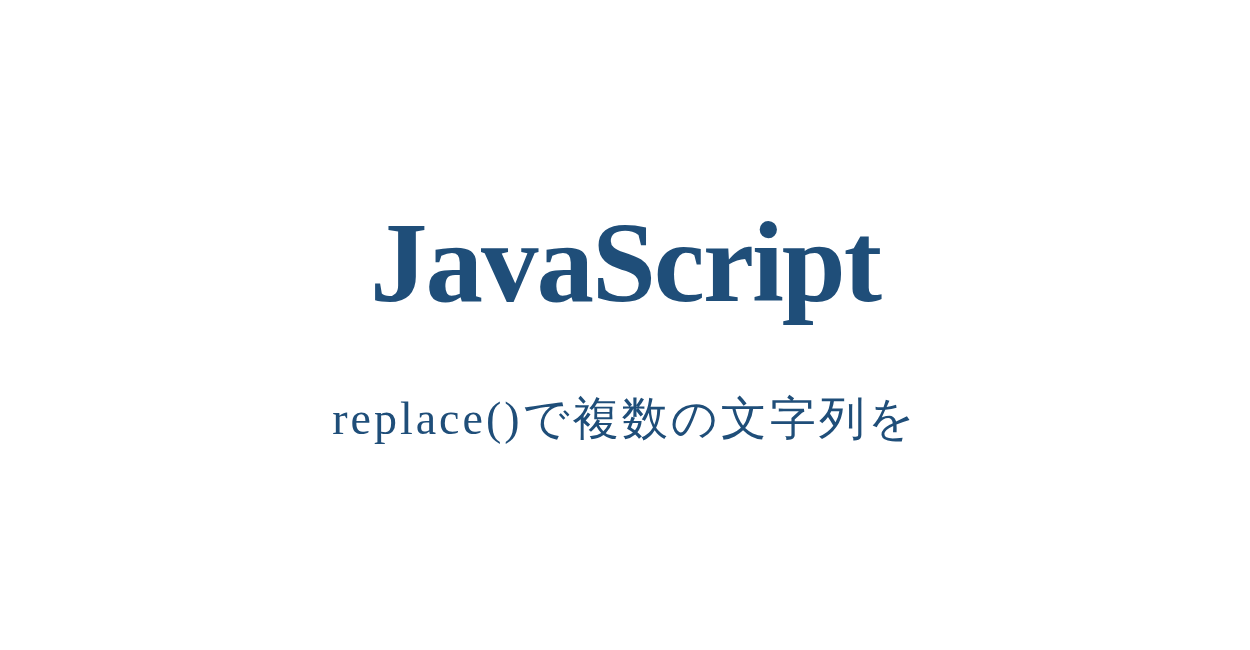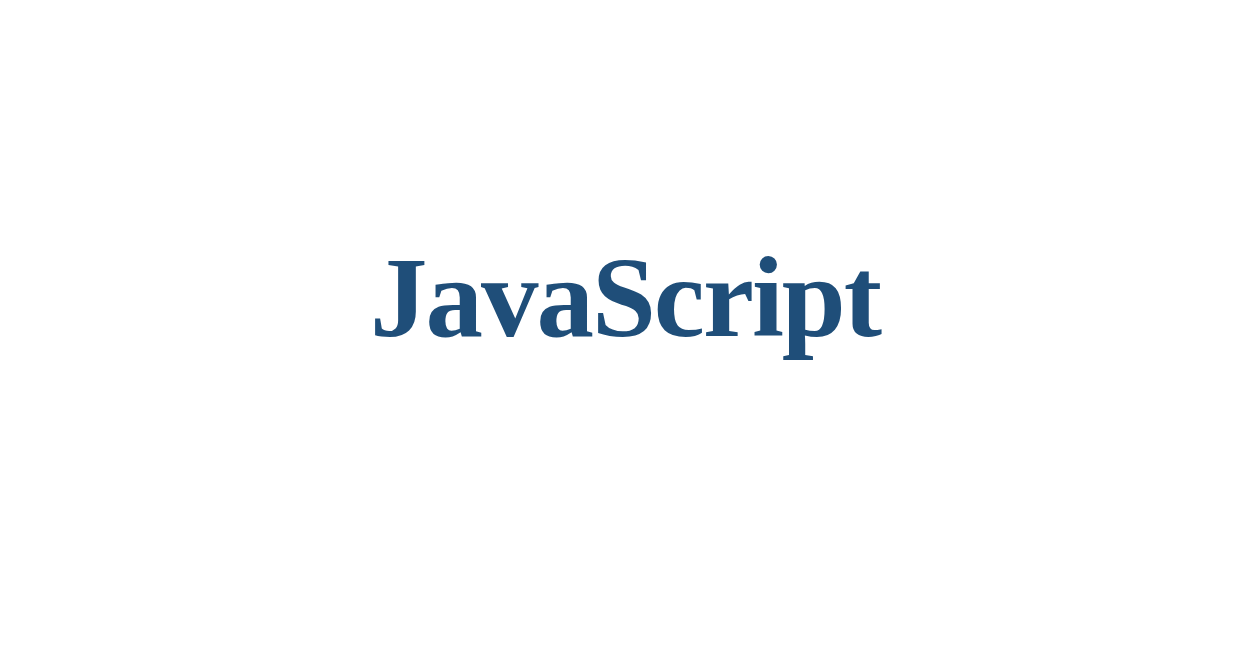--- a/index.html
+++ b/index.html
@@ -36,13 +36,14 @@
     }
     .subtitle-line {
       display: block;
     }
   </style>
 </head>
 <body>
 
 <h1 class="title">JavaScript</h1>
 <div class="subtitle">
+  <span class="subtitle-line">replace()で複数の文字列を</span>
 </div>
 
 </body></html>

